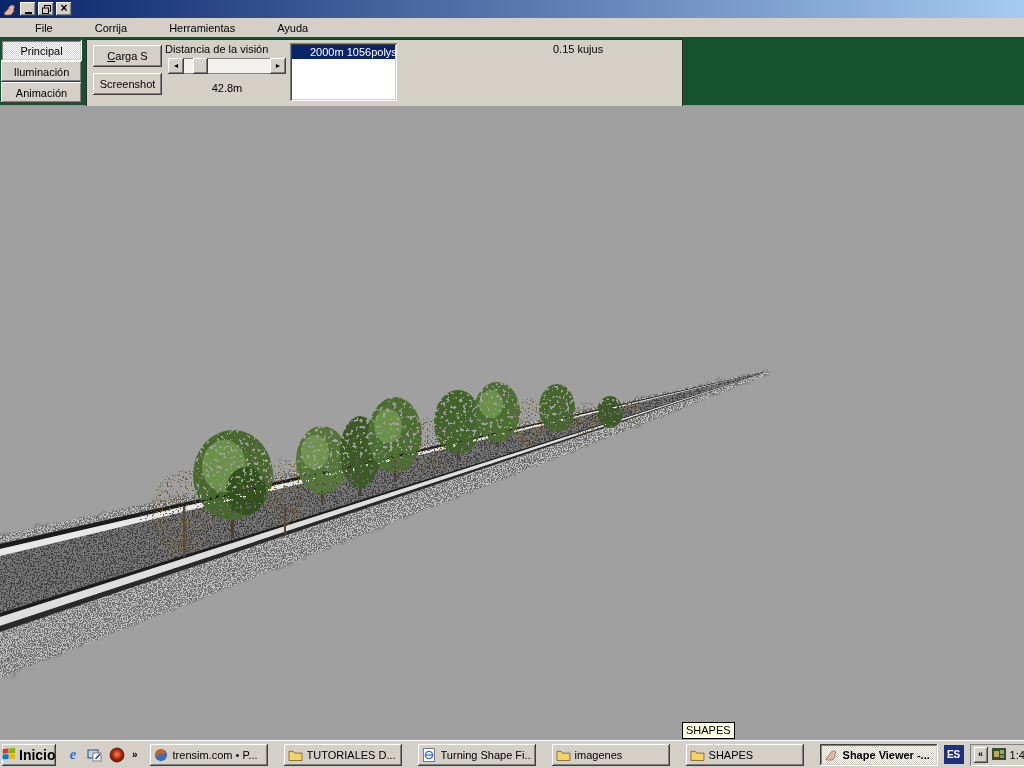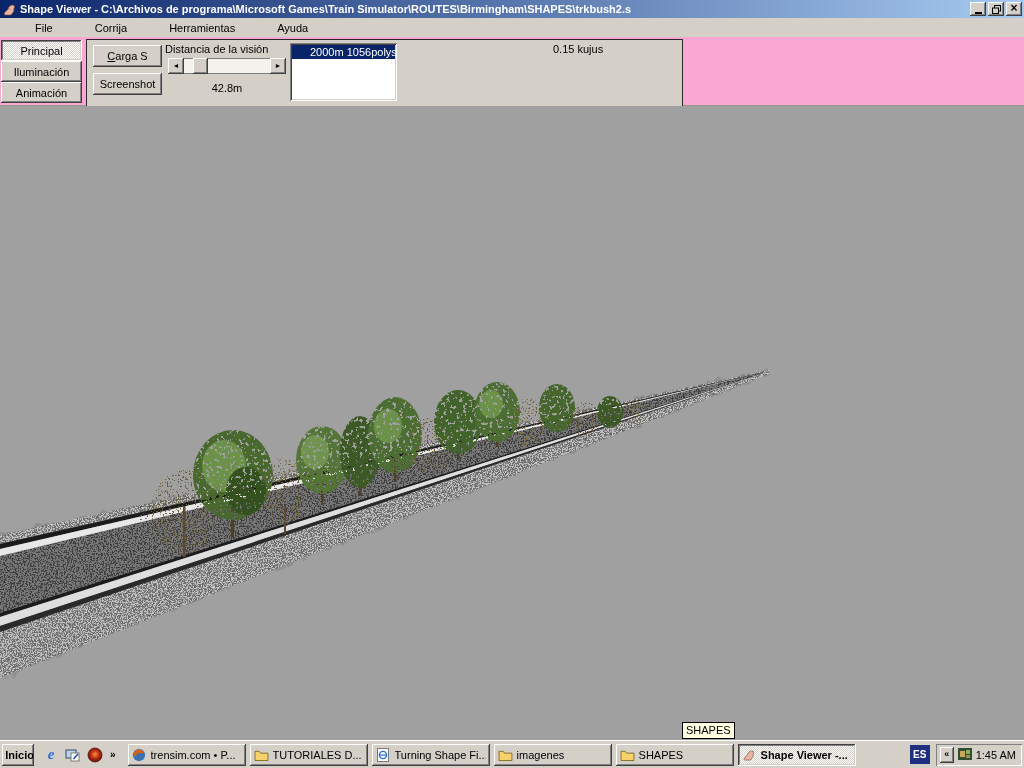--- a/index.html
+++ b/index.html
@@ -29,21 +29,21 @@
   .wbtn { width:16px; height:14px; display:flex; align-items:center; justify-content:center; font-size:9px; line-height:1; }
   .gl-min { display:block; width:7px; height:2px; background:#000; margin-top:7px; }
   .gl-x { font-weight:bold; font-size:12px; margin-top:-2px; }
 
   
   .menubar { position:absolute; left:0; top:18px; width:1024px; height:19px;
     background:#d4d0c8; display:flex; align-items:center; }
   .menu-item { padding:2px 7px;margin-left:28px; }
 
   
-  .toolbar { position:absolute; left:0; top:37px; width:1024px; height:69px; background:#f9a8d4;
+  .toolbar { position:absolute; left:0; top:37px; width:1024px; height:69px; background:#14532d;
     border-bottom:1px solid #9a968e; }
   .view-btns { position:absolute; left:1px; top:3px; width:81px; }
   .tbtn { display:block; width:81px; height:21px; text-align:center; font-size:11px; }
   .panel { position:absolute; left:86px; top:2px; width:597px; height:68px; border:1px solid #2a2a2a; background:#d4d0c8; }
   .cbtn { position:absolute; left:6px; top:5px; width:69px; height:22px; }
   .sbtn { position:absolute; left:6px; top:33px; width:69px; height:22px; }
   .dist-label { position:absolute; left:78px; top:3px; width:124px; text-align:left; }
   .slider { position:absolute; left:81px; top:18px; width:118px; height:16px; display:flex; }
   .arrow { width:16px; height:16px; font-size:7px; line-height:16px; text-align:center; flex:none; }
   .shaft { flex:1 1 auto; background:#f3f2ec; position:relative;
@@ -59,26 +59,26 @@
   .viewport { position:absolute; left:0; top:106px; width:1024px; height:634px; background:#a0a0a0; }
   .viewport svg { display:block; }
 
   
   .tooltip { position:absolute; left:682px; top:722px; background:#ffffe1; border:1px solid #000;
     padding:1px 3px 2px 3px; font-size:11px; z-index:20; }
 
   
   .taskbar { position:absolute; left:0; top:740px; width:1024px; height:28px; background:#d4d0c8;
     border-top:1px solid #fff; display:flex; align-items:center; padding:0 2px; }
-  .start { width:32px; height:22px; display:flex; align-items:center; justify-content:flex-start; gap:3px;
-    font-weight:bold; font-size:11px; flex:none; }
+  .start { width:54px; height:22px; display:flex; align-items:center; justify-content:flex-start; gap:3px;
+    font-weight:bold; font-size:14px; flex:none; }
   .ql { display:flex; align-items:center; gap:4px; margin-left:8px; flex:none; }
   .qlicon { width:18px; height:18px; display:flex; align-items:center; justify-content:center; }
   .chev { font-weight:bold; font-size:10px; padding:0 2px; }
-  .tasks { display:flex; gap:4px; margin-left:10px; flex:1 1 auto; }
+  .tasks { display:flex; gap:16px; margin-left:10px; flex:1 1 auto; }
   .task { width:118px; height:22px; display:flex; align-items:center; gap:4px; padding:0 4px; overflow:hidden; }
   .task .tlabel { white-space:nowrap; overflow:hidden; }
   .task.active .tlabel { font-weight:bold; }
   .ticon { width:15px; height:14px; flex:none; display:flex; align-items:center; justify-content:center; }
   .ie-e { color:#2a6fd6; font-family:"Liberation Serif", serif; font-style:italic; font-weight:bold; font-size:15px; line-height:1; }
   .es { width:20px; height:19px; background:#1f2f7f; color:#fff; font-weight:bold; font-size:10px;
     display:flex; align-items:center; justify-content:center; margin:0 6px; flex:none; }
   .tray { height:22px; display:flex; align-items:center; gap:4px; padding:0 6px 0 4px; flex:none;
     box-shadow: inset 1px 1px #808080, inset -1px -1px #fff; }
   .chevbtn { width:14px; height:16px; font-size:9px; font-weight:bold; line-height:15px; }
@@ -89,21 +89,20 @@
 
 <div class="screen">
 
   <div class="titlebar">
     <span class="app-icon">
       <svg width="15" height="14" viewBox="0 0 15 14">
         <path d="M2,12 C4,8 5.5,9 6.5,6 C7.5,3.5 10,2.5 12,3.5 C13.5,4.5 11,7 12,9 L9,13 L3,13 Z" fill="#e9b6a4" stroke="#7c4a3a" stroke-width="0.7"></path>
         <path d="M6.5,6 L9,8" stroke="#b07a64" stroke-width="0.7" fill="none"></path>
       </svg>
     </span>
-    <span class="title-text">Shape Viewer - C:\Archivos de programa\Microsoft Games\Train Simulator\ROUTES\Birmingham\SHAPES\trkbush2.s</span>
     <span class="win-btns">
       <button class="wbtn raised">
           <span class="gl-min"></span>
         </button>
       <button class="wbtn raised">
         <svg width="9" height="9" viewBox="0 0 9 9">
           <rect x="2.5" y="0.5" width="6" height="5.5" fill="none" stroke="#000"></rect>
           <rect x="0.5" y="3" width="6" height="5.5" fill="#d4d0c8" stroke="#000"></rect>
         </svg>
       </button>

